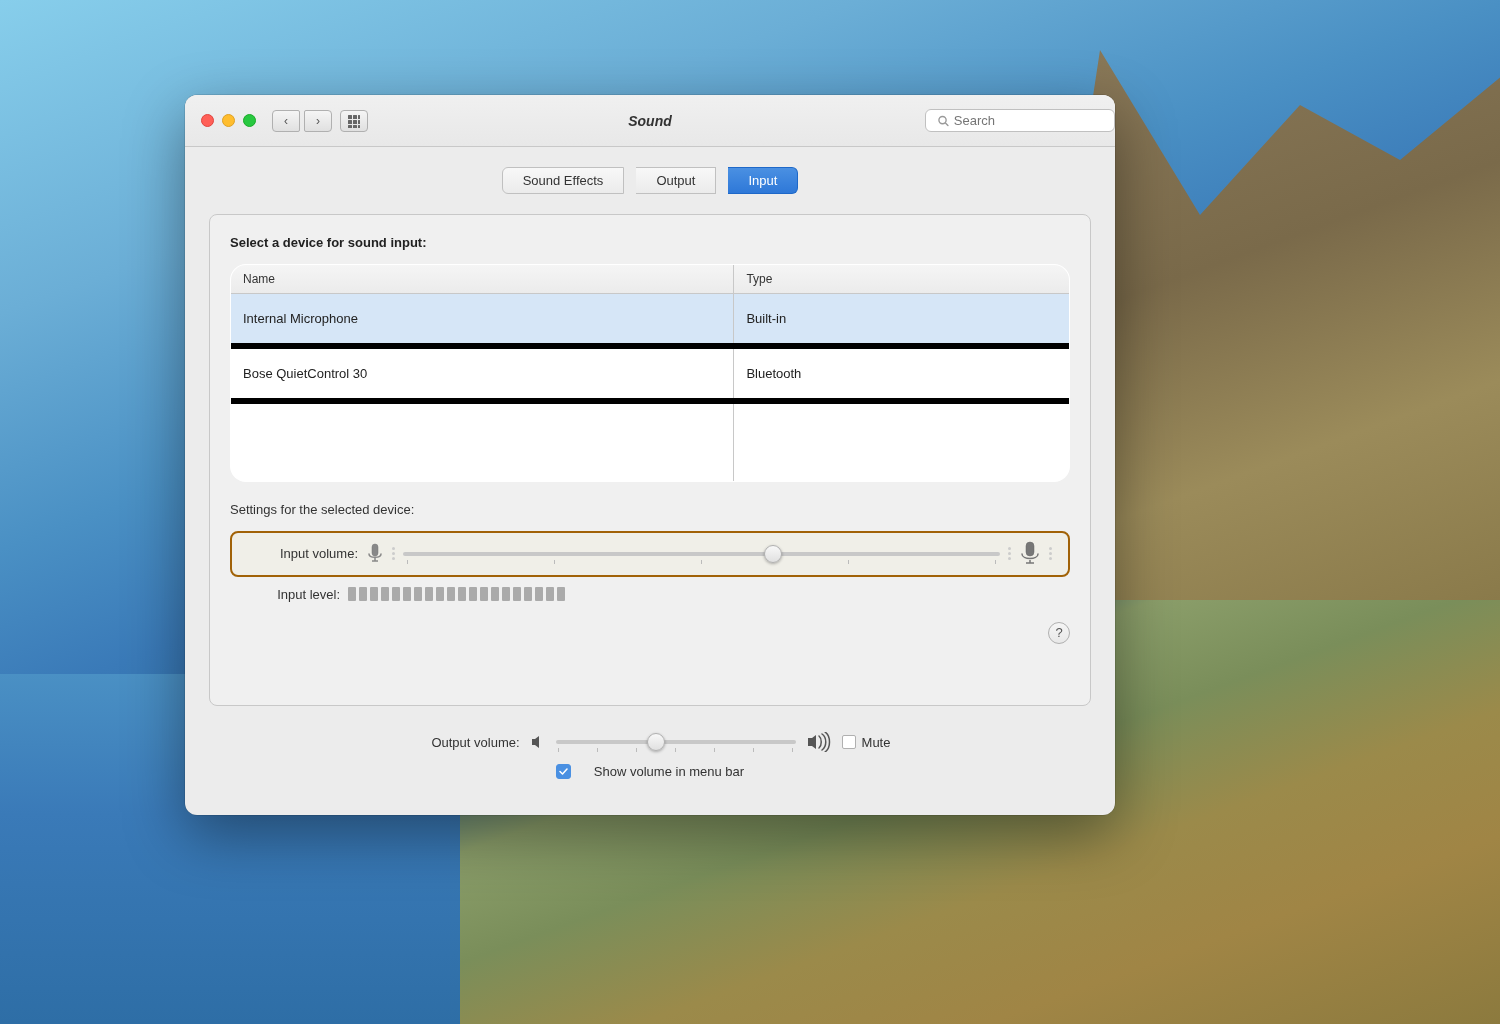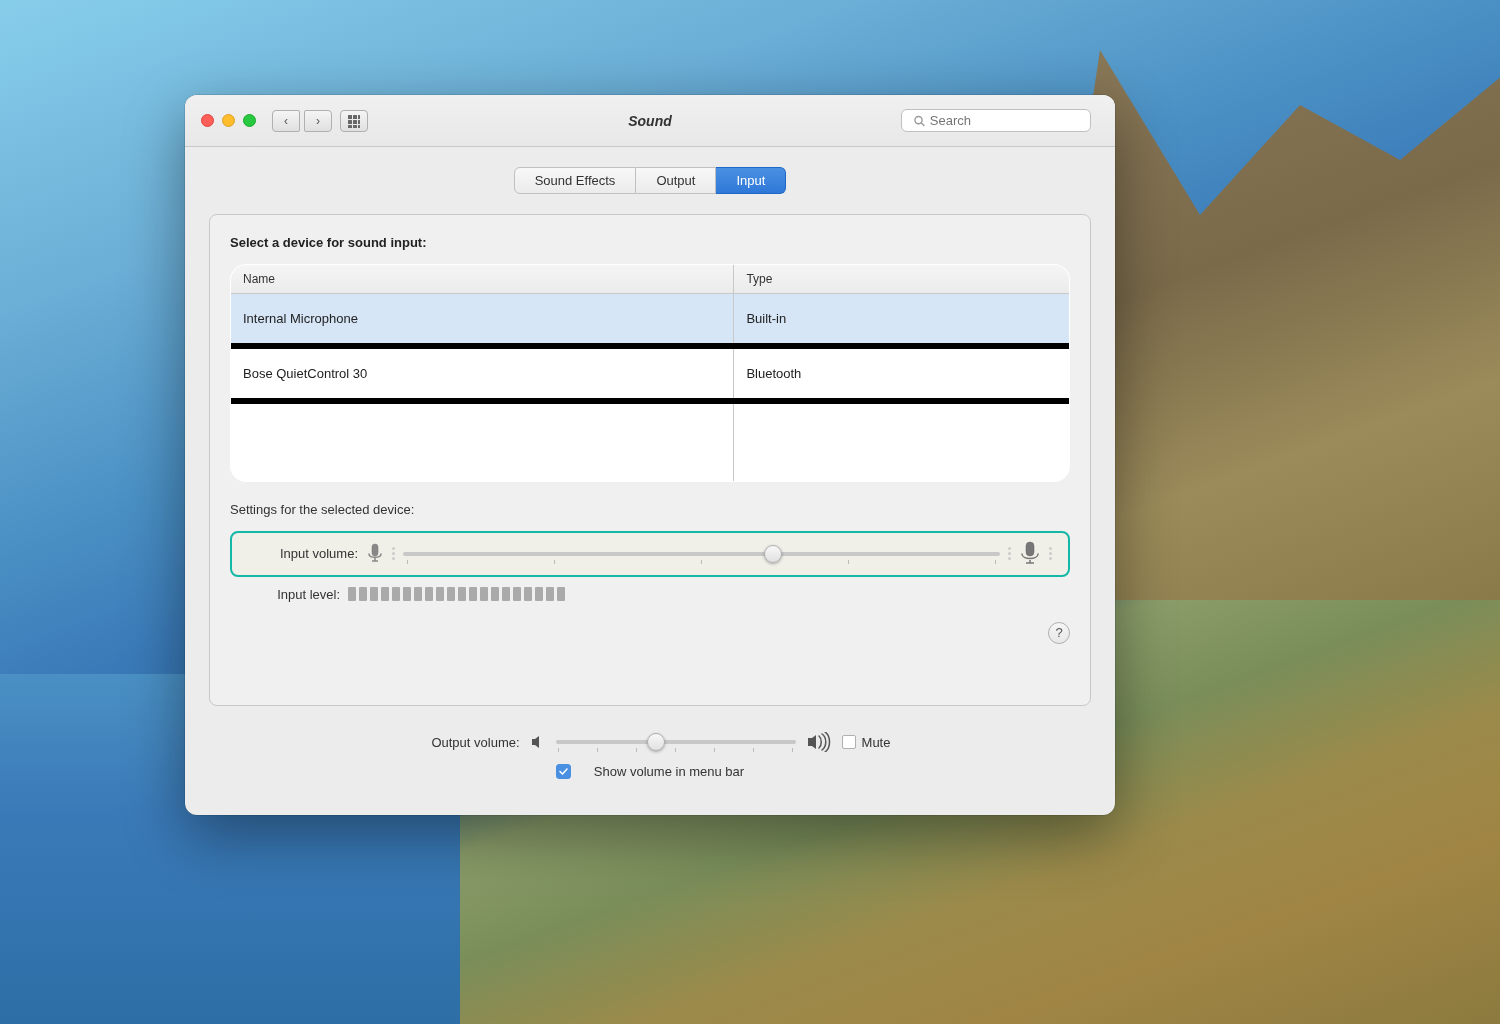--- a/index.html
+++ b/index.html
@@ -179,21 +179,21 @@
       padding: 20px 24px;
       display: flex;
       flex-direction: column;
       gap: 16px;
     }
 
     
     .tabs {
       display: flex;
       justify-content: center;
-      gap: 0;
+      gap: 12px;
       margin-bottom: 4px;
     }
 
     .tab {
       padding: 5px 20px;
       font-size: 13px;
       color: #333;
       background: linear-gradient(180deg, #F8F8F8 0%, #EBEBEB 100%);
       border: 1px solid #C0C0C0;
       cursor: pointer;
@@ -286,21 +286,21 @@
 
     
     .settings-label {
       font-size: 13px;
       color: #333;
       margin-bottom: 14px;
     }
 
     
     .volume-control-box {
-      border: 2px solid #14b8a6;
+      border: 2px solid #a16207;
       border-radius: 8px;
       padding: 8px 16px;
       background: rgba(255, 240, 100, 0.05);
       margin-bottom: 10px;
     }
 
     .control-row {
       display: flex;
       align-items: center;
       gap: 8px;
@@ -446,21 +446,21 @@
         <rect x="1" y="11" width="4" height="4" rx="0.5" fill="#666"></rect>
         <rect x="6" y="11" width="4" height="4" rx="0.5" fill="#666"></rect>
         <rect x="11" y="1" width="2" height="4" rx="0.5" fill="#666"></rect>
         <rect x="11" y="6" width="2" height="4" rx="0.5" fill="#666"></rect>
         <rect x="11" y="11" width="2" height="4" rx="0.5" fill="#666"></rect>
       </svg>
     </div>
 
     <div class="window-title">Sound</div>
 
-    <div class="search-box" style="position:absolute;right:24px;padding-left:12px;">
+    <div class="search-box" style="position:absolute;right:0;padding-left:12px;">
       <svg width="12" height="12" viewBox="0 0 12 12" fill="none">
         <circle cx="5" cy="5" r="4" stroke="#999" stroke-width="1.5" fill="none"></circle>
         <line x1="8.5" y1="8.5" x2="11" y2="11" stroke="#999" stroke-width="1.5" stroke-linecap="round"></line>
       </svg>
       <input class="search-input" type="text" placeholder="Search" style="">
     </div>
   </div>
 
   <div class="content">
 

